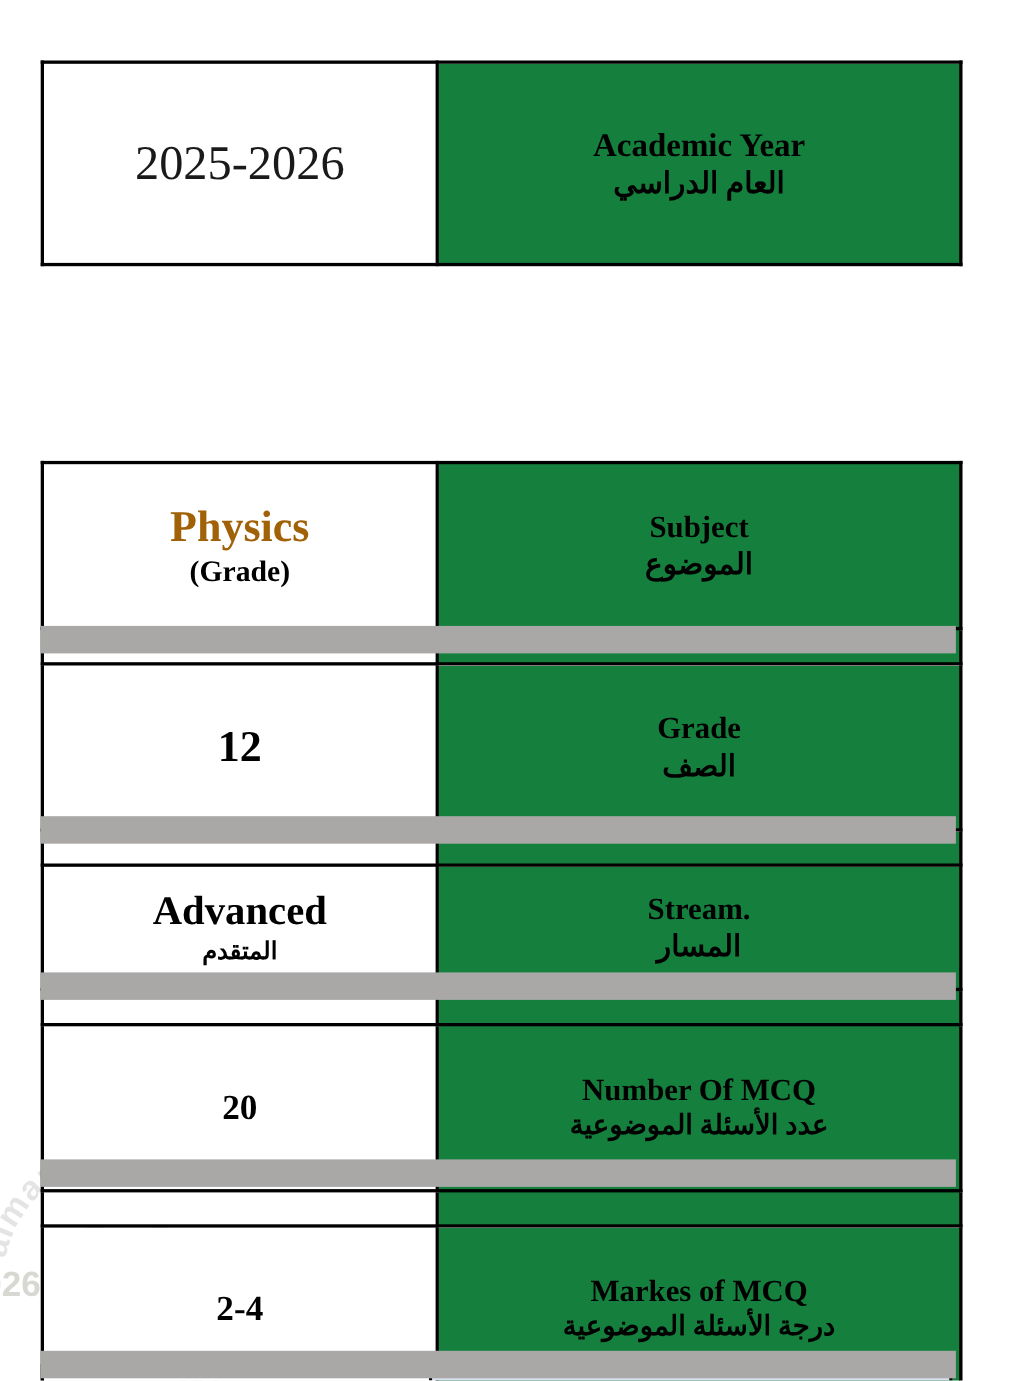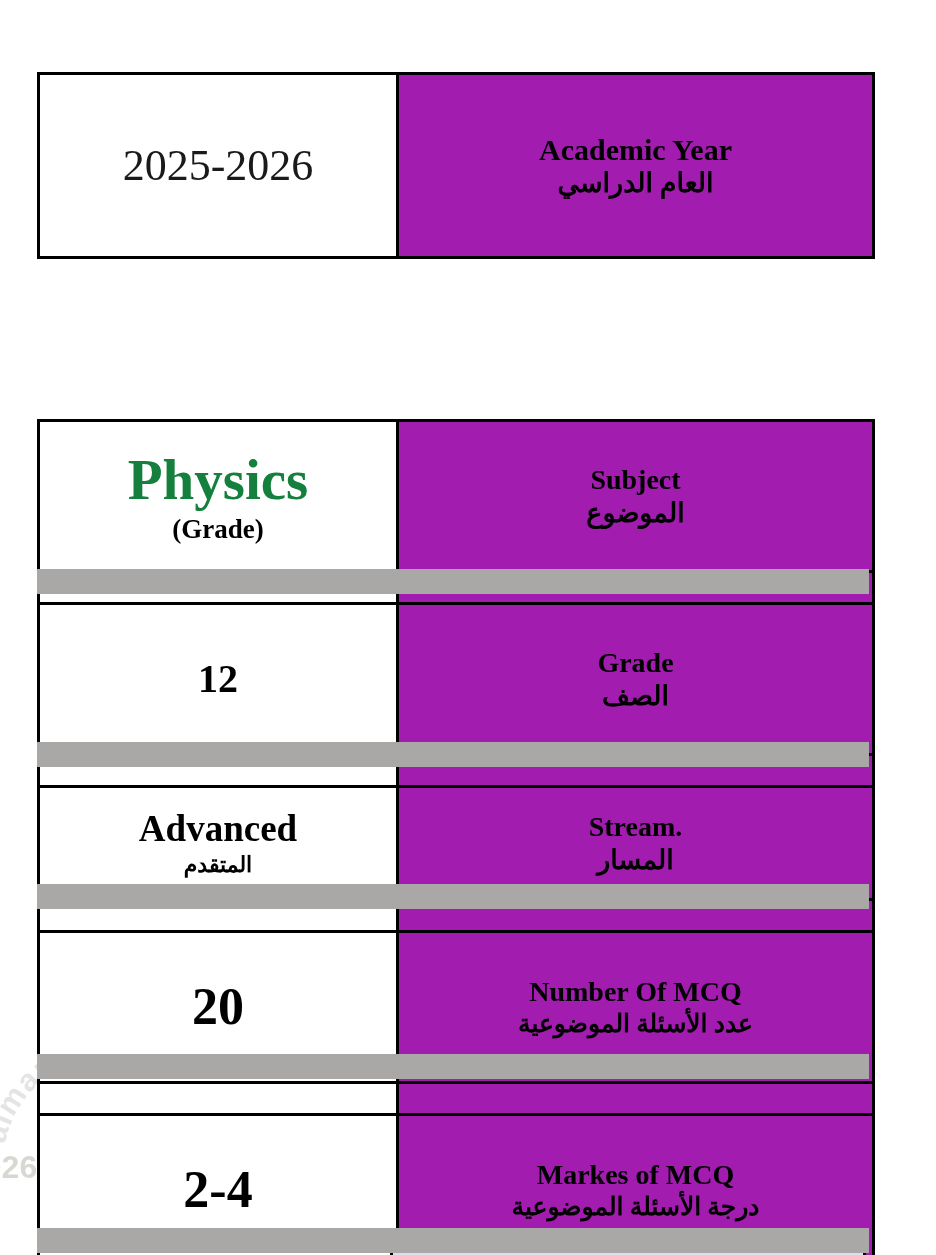--- a/index.html
+++ b/index.html
@@ -28,51 +28,51 @@
   }
 
   
   .tbl {
     position: absolute;
     border-collapse: collapse;
     table-layout: fixed;
     z-index: 2;
     background: transparent;
   }
-  #table-top  { left: 37px; top: 72px;  width: 829px; }
+  #table-top  { left: 37px; top: 55px;  width: 829px; }
   #table-main { left: 37px; top: 419px; width: 829px; }
 
   .tbl td {
     border: 3px solid #000000;
     padding: 0;
     vertical-align: middle;
     text-align: center;
     background-clip: padding-box;
   }
   .col-value { width: 356px; background: #ffffff; }
-  .col-label { width: 473px; background: #a21caf; }
+  .col-label { width: 473px; background: #15803d; }
 
   .cell-inner {
     display: flex;
     flex-direction: column;
     align-items: center;
     justify-content: center;
     line-height: 1.12;
   }
 
   
   .val-year   { font-size: 44px; color: #1a1a1a; }
   .val-term   { font-size: 48px; font-weight: bold; color: #0b0bc8; }
-  .val-subj   { font-size: 57px; font-weight: bold; color: #15803d; }
+  .val-subj   { font-size: 40px; font-weight: bold; color: #a16207; }
   .val-subj2  { font-size: 27px; font-weight: bold; color: #000000; margin-top: 2px; }
   .val-grade  { font-size: 40px; font-weight: bold; color: #000000; }
   .val-stream { font-size: 37px; font-weight: bold; color: #000000; }
   .val-streamar { font-size: 22px; font-weight: bold; color: #000000; margin-top: 3px;
                   direction: rtl; }
-  .val-num    { font-size: 52px; font-weight: bold; color: #000000; }
+  .val-num    { font-size: 32px; font-weight: bold; color: #000000; }
 
   
   .lbl-en { font-size: 28px; font-weight: bold; color: #000000; }
   .lbl-en.big { font-size: 30px; }
   .lbl-ar {
     font-size: 27px; font-weight: bold; color: #000000;
     direction: rtl; margin-top: 2px;
   }
   .lbl-ar.sm  { font-size: 25px; text-align: right; }
   .lbl-inline {

